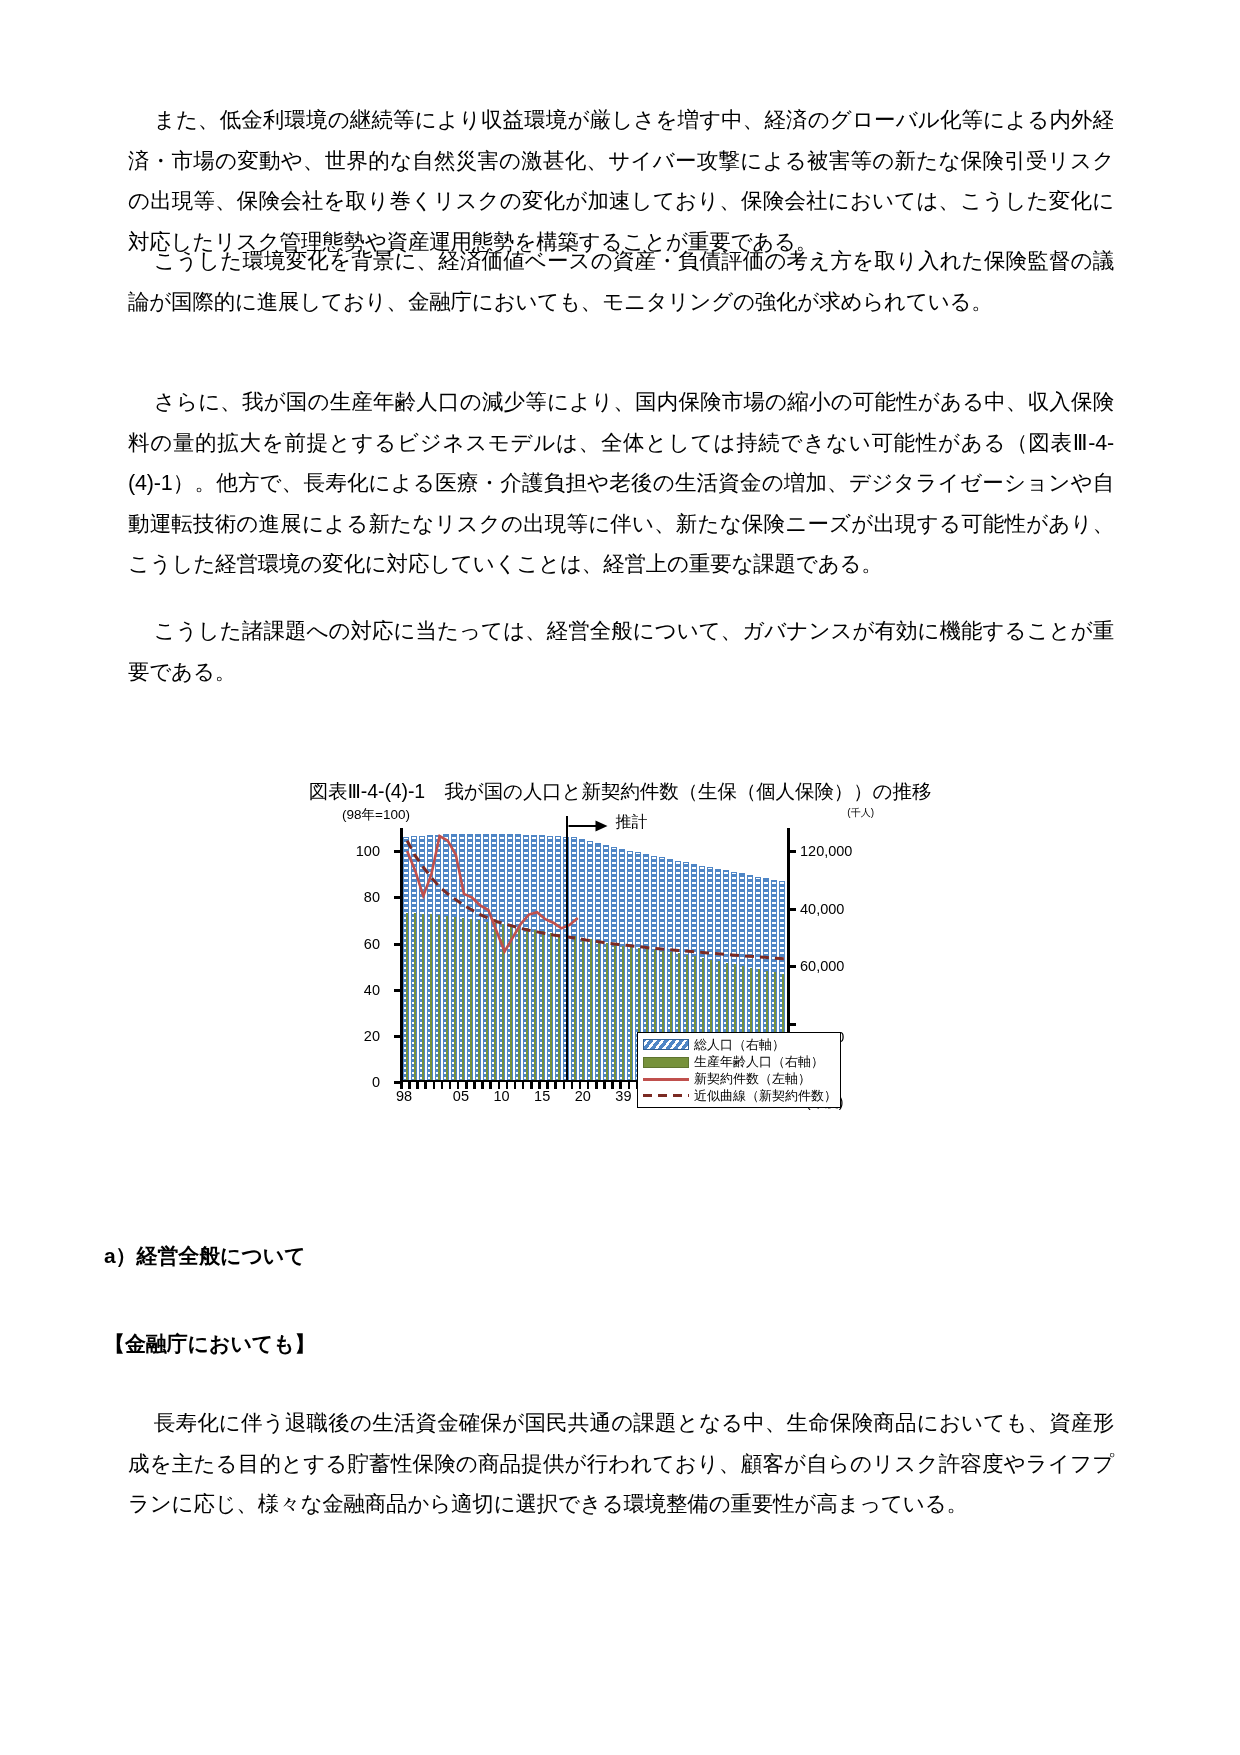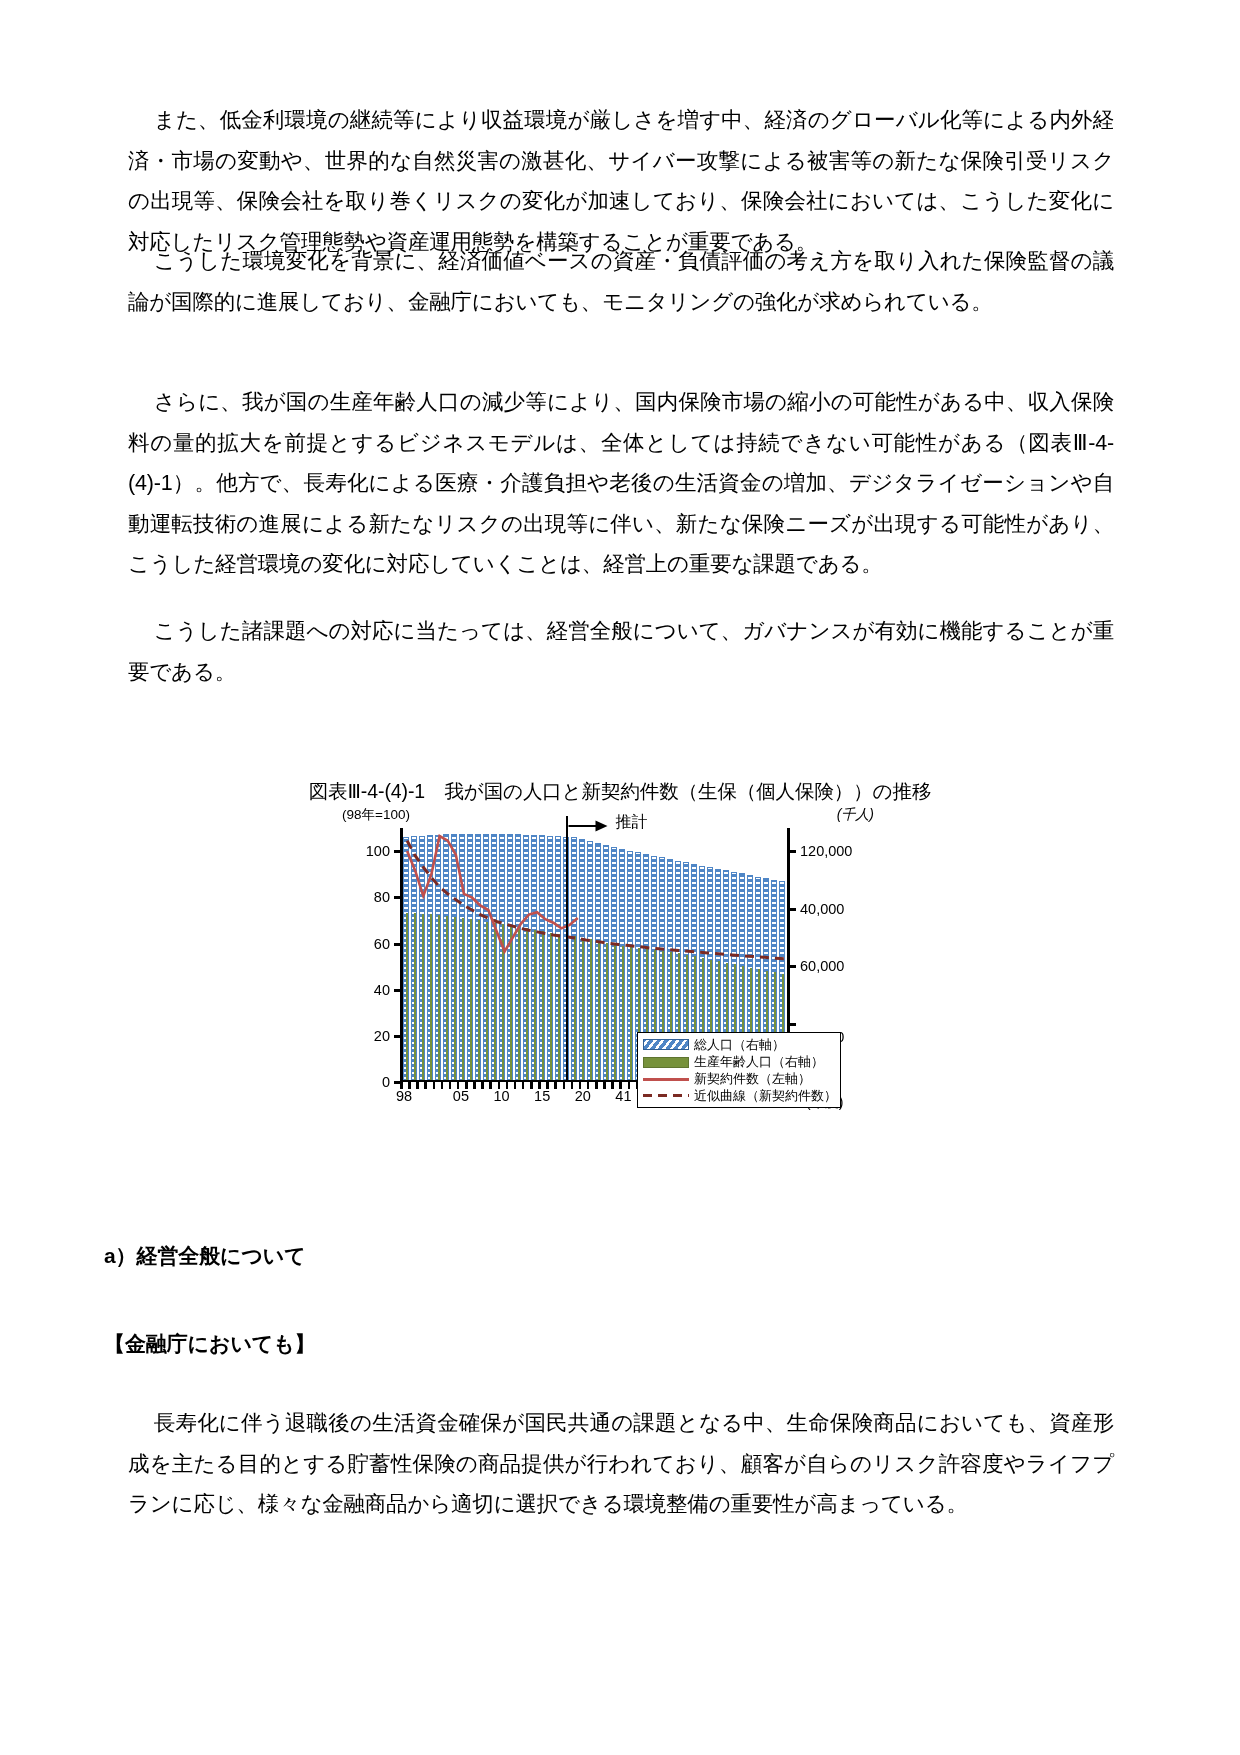--- a/index.html
+++ b/index.html
@@ -33,21 +33,21 @@
     position: absolute;
     left: 0; right: 0;
     top: 778px;
     text-align: center;
     font-size: 19.5px;
     letter-spacing: -0.1px;
   }
   .figwrap { position: absolute; left: 318px; top: 806px; width: 560px; height: 330px; }
 
   .unit-left  { position: absolute; left: 24px;  top: 0px;  font-size: 13.5px; }
-  .unit-right { position: absolute; right: 4px;  top: 0px;  font-size: 14px; font-style: italic; }
+  .unit-right { position: absolute; right: 4px;  top: 0px;  font-size: 10px; }
 
   .plot {
     position: absolute;
     left: 82px; top: 22px;
     width: 390px; height: 254px;
     border-left: 3px solid #000;
     border-right: 3px solid #000;
     border-bottom: 2.5px solid #000;
     overflow: visible;
   }
@@ -59,21 +59,21 @@
     background-image: repeating-linear-gradient(
       0deg, #ffffff 0px, #ffffff 2px, transparent 2px, transparent 5px);
     border: 0.5px solid #4f86c6;
   }
   .bar-work {
     position: absolute; bottom: 0; left: 36%; width: 30%;
     background: #76913b;
   }
 
   .ylabels-left { position: absolute; left: 34px; top: 22px; height: 254px; width: 44px; }
-  .ylabels-left span { position: absolute; right: 6px; font-size: 14.5px; transform: translateY(-50%); }
+  .ylabels-left span { position: absolute; right: 16px; font-size: 14.5px; transform: translateY(-50%); }
   .ylabels-right { position: absolute; left: 478px; top: 22px; height: 254px; width: 78px; }
   .ylabels-right span { position: absolute; left: 4px; font-size: 14.5px; transform: translateY(-50%); }
 
   .tick-l { position: absolute; left: 76px; width: 8px; height: 3px; background: #000; }
   .tick-r { position: absolute; left: 470px; width: 8px; height: 3px; background: #000; }
 
   .xlabels { position: absolute; left: 82px; top: 282px; width: 390px; height: 22px; }
   .xlabels span { position: absolute; font-size: 14.5px; transform: translateX(-50%); }
   .xticks { position: absolute; left: 82px; top: 276px; width: 390px; height: 7px; }
   .xticks i { position: absolute; width: 2.5px; height: 7px; background: #000; }
@@ -474,21 +474,21 @@
         <i style="left: 373.75px;"></i>
         <i style="left: 381.875px;"></i>
         <i style="left: 390px;"></i>
       </div>
     <div class="xlabels" id="xlabels">
         <span style="left: 4.1px;">98</span>
         <span style="left: 60.9px;">05</span>
         <span style="left: 101.6px;">10</span>
         <span style="left: 142.2px;">15</span>
         <span style="left: 182.8px;">20</span>
-        <span style="left: 223.4px;">41</span>
+        <span style="left: 223.4px;">39</span>
         <span style="left: 264.1px;">30</span>
         <span style="left: 304.7px;">35</span>
         <span style="left: 345.3px;">40</span>
         <span style="left: 385.9px;">45</span>
       </div>
     <div class="xunit">(年度)</div>
   </div>
 
 
   <div class="heading" style="top:1242px;">a）経営全般について</div>

